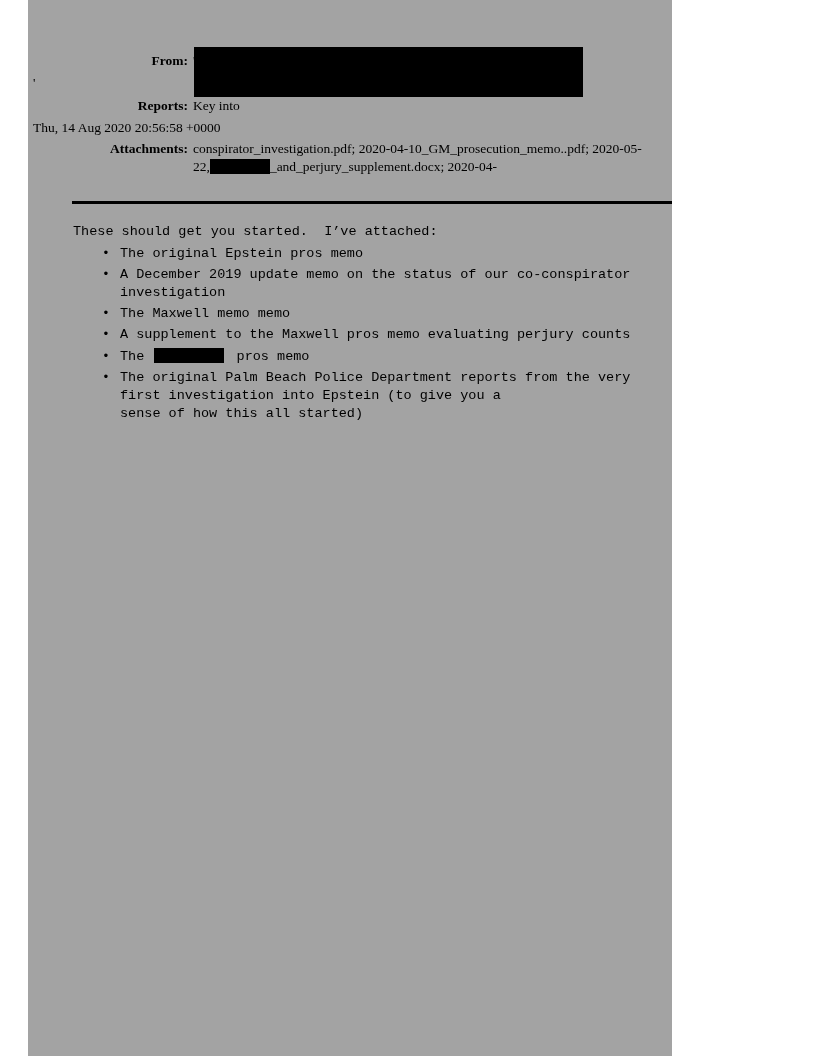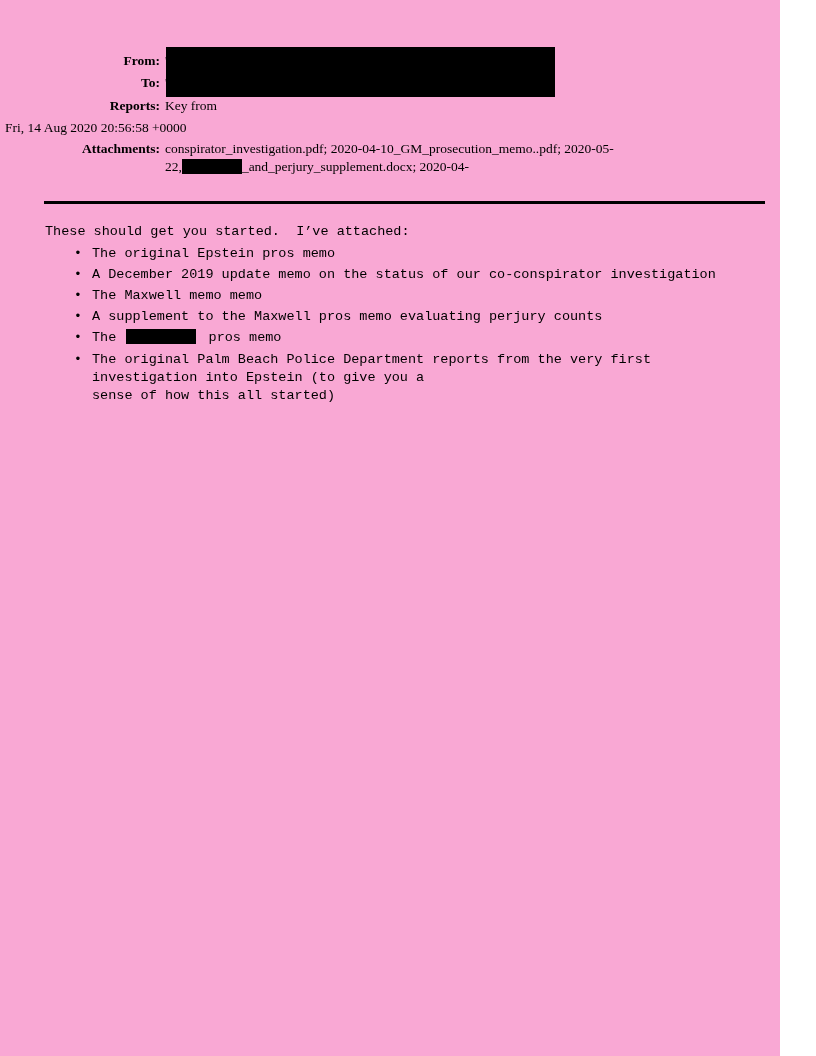--- a/index.html
+++ b/index.html
@@ -1,22 +1,23 @@
 <!DOCTYPE html>
 <html><head>
 <meta charset="utf-8">
 <style>
   * { margin:0; padding:0; box-sizing:border-box; }
   html, body { background:#ffffff; }
   .page {
     position:relative;
-    width:780px; height:1056px;
-    background:#f9a8d4;
+    width:644px; height:1056px;
+    background:#a3a3a3;
     color:#000000;
     overflow:hidden;
+    margin-left:28px;
   }
 
   
   .email-header {
     margin-top:50px;
     font-family:"Liberation Serif", serif;
     font-size:13.5px;
     color:#000;
   }
   .hdr-row { display:flex; line-height:22.4px; }
@@ -93,31 +94,30 @@
 <div class="page">
 
   <div class="email-header">
 
     <div class="hdr-row">
       <div class="hdr-label">From:</div>
       <div class="hdr-value">'</div>
     </div>
 
     <div class="hdr-row">
-      <div class="hdr-label">To:</div>
       <div class="hdr-value">'</div>
     </div>
 
     <div class="hdr-row">
       <div class="hdr-label">Reports:</div>
-      <div class="hdr-value">Key from</div>
+      <div class="hdr-value">Key into</div>
     </div>
 
     <div class="hdr-row">
-      <div class="hdr-value">Fri, 14 Aug 2020 20:56:58 +0000</div>
+      <div class="hdr-value">Thu, 14 Aug 2020 20:56:58 +0000</div>
     </div>
 
     <div class="hdr-row attachments">
       <div class="hdr-label">Attachments:</div>
       <div class="hdr-value">
         <div class="att-line">conspirator_investigation.pdf; 2020-04-10_GM_prosecution_memo..pdf; 2020-05-</div>
         <div class="att-line"><span>22,</span><span class="redact-inline redact-att-sm"></span><span>_and_perjury_supplement.docx; 2020-04-</span></div>
       </div>
     </div>
 

